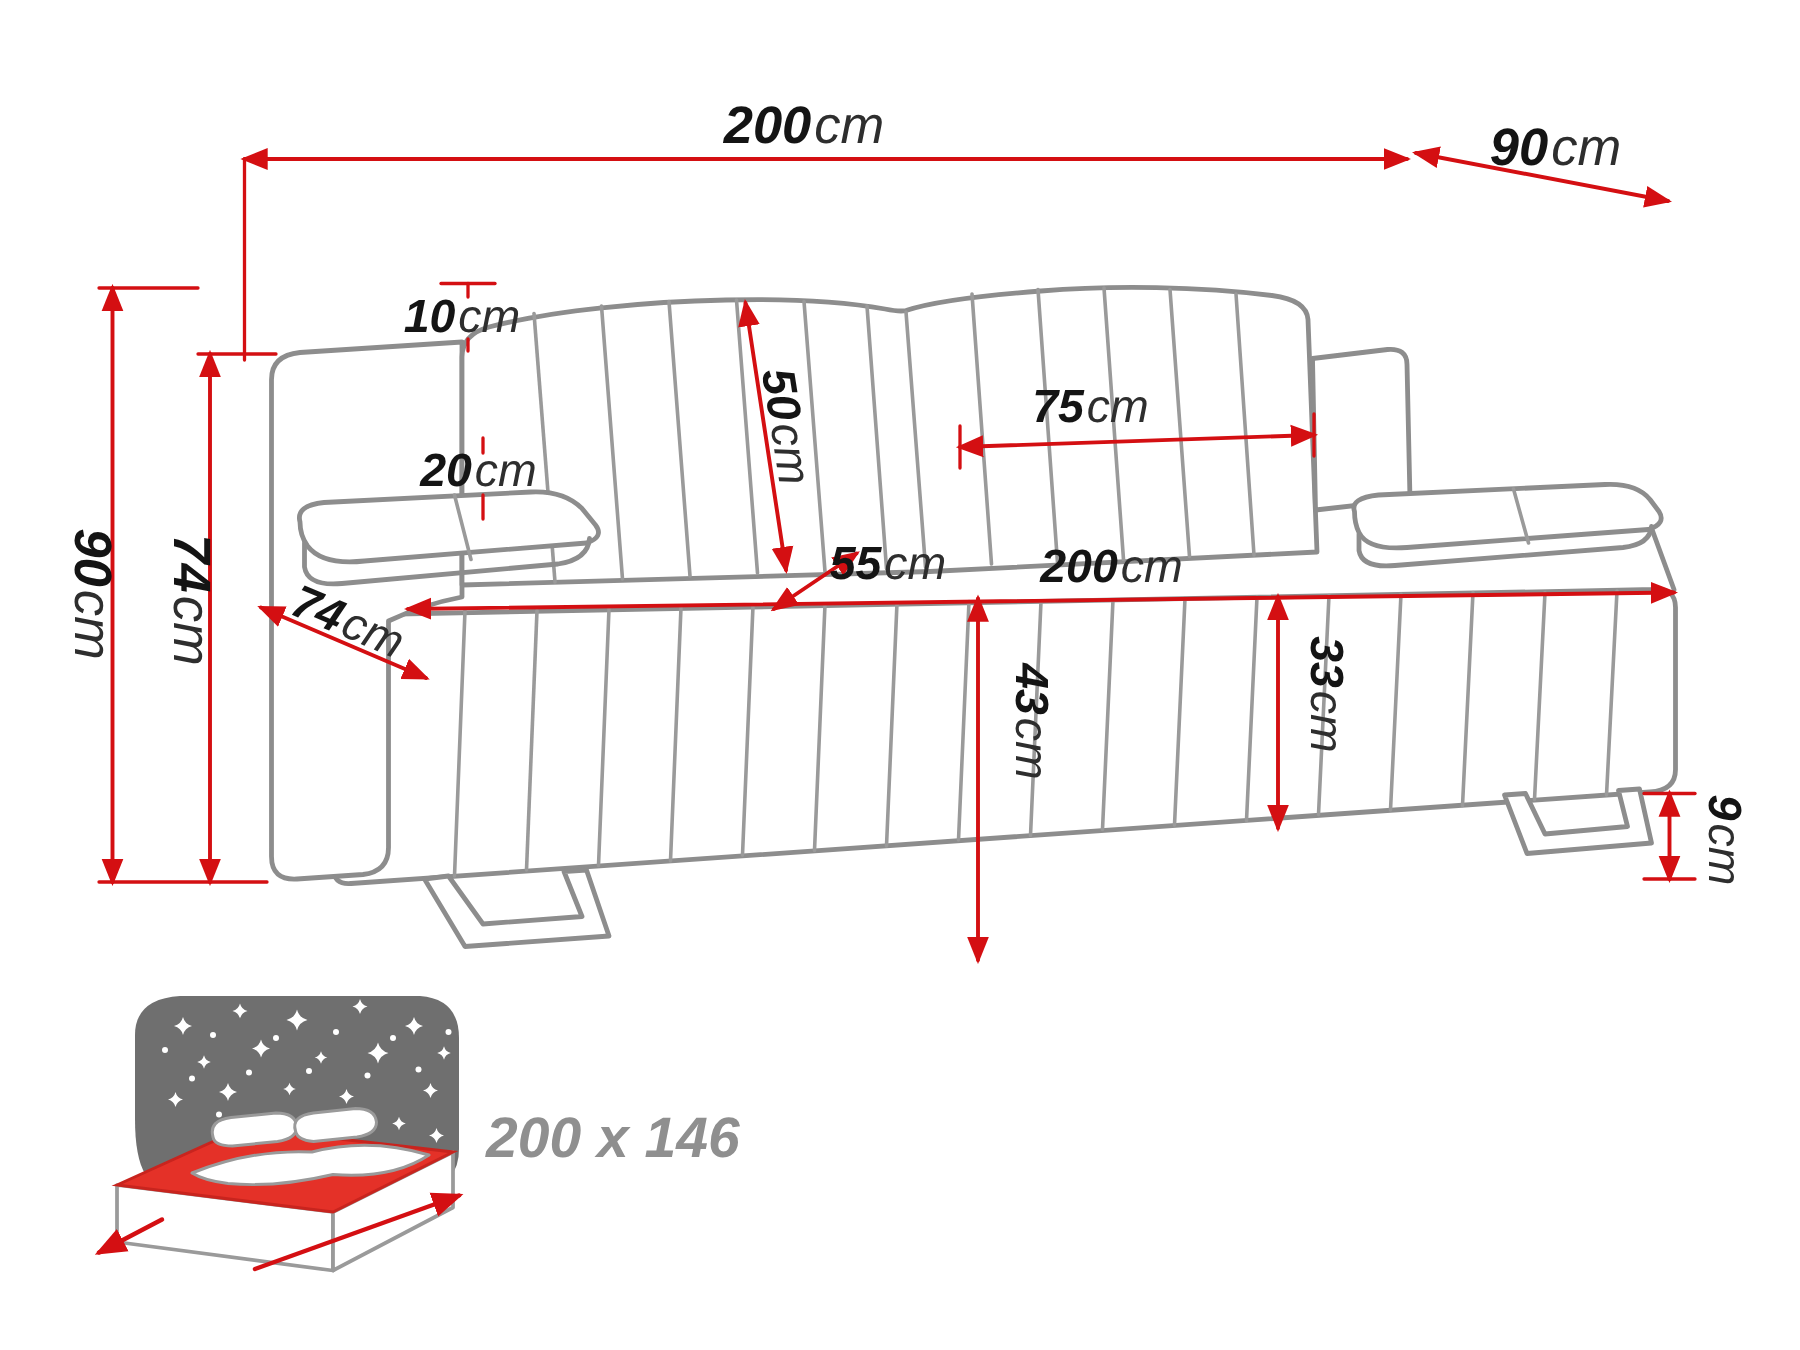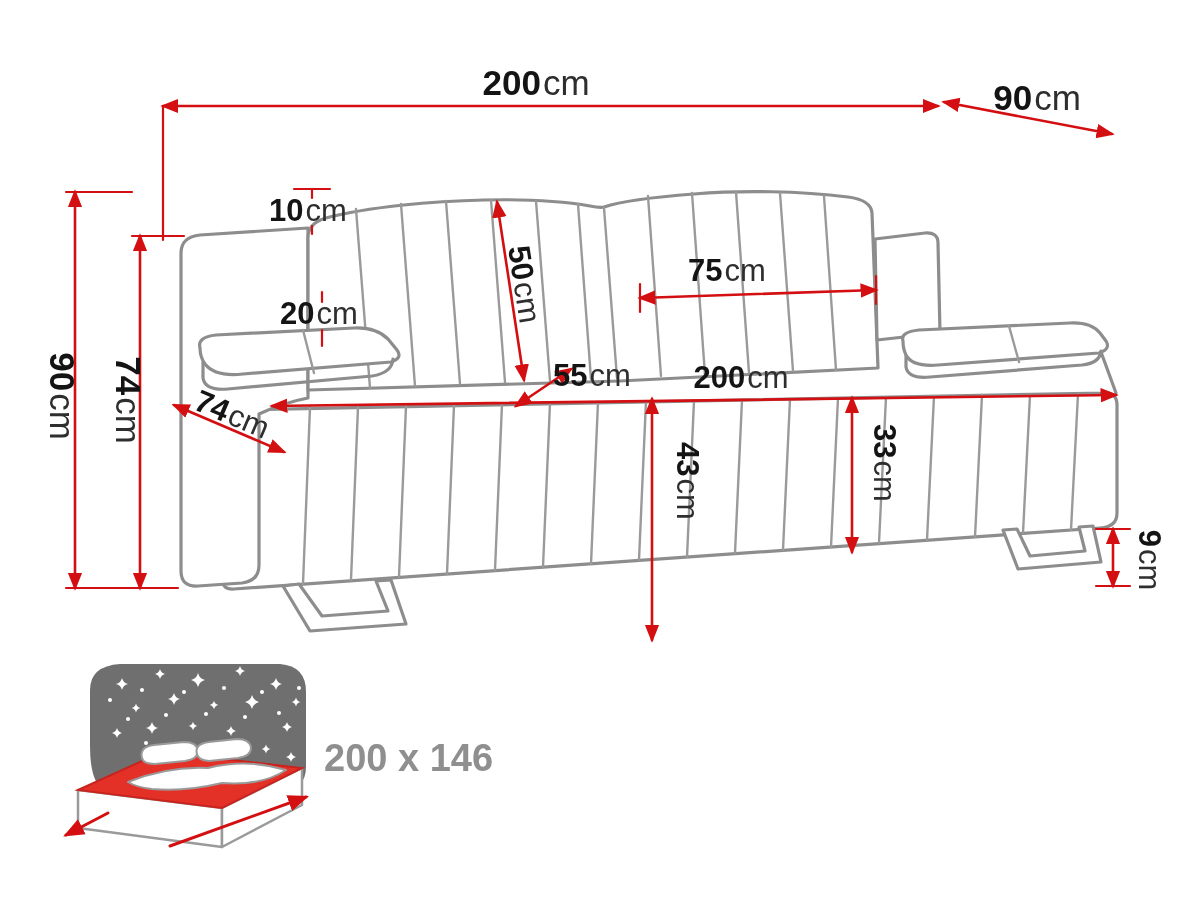--- a/index.html
+++ b/index.html
@@ -1,16 +1,16 @@
 <!DOCTYPE html>
 <html><head>
 <meta charset="utf-8">
 <style>
   html,body{margin:0;padding:0;background:#ffffff;}
-  .stage{width:1200px;height:900px;position:relative;background:#ffffff;font-family:"Liberation Sans",sans-serif;overflow:hidden;}
+  .stage{width:1200px;height:900px;position:relative;background:#ffffff;font-family:"Liberation Sans",sans-serif;overflow:hidden;font-style:italic;}
   svg{display:block;}
   .outline{fill:#ffffff;stroke:#8d8d8d;stroke-width:3.2;stroke-linejoin:round;stroke-linecap:round;}
   .outline-open{fill:none;stroke:#8d8d8d;stroke-width:3.2;stroke-linejoin:round;stroke-linecap:round;}
   .channel{fill:none;stroke:#9a9a9a;stroke-width:2.4;stroke-linecap:round;}
   .red{stroke:#d40f12;stroke-width:2.6;fill:none;stroke-linecap:round;}
   .redthin{stroke:#d40f12;stroke-width:2.2;fill:none;stroke-linecap:round;}
   .redbold{stroke:#d40f12;stroke-width:3;fill:none;stroke-linecap:round;}
   .dim{font-family:"Liberation Sans",sans-serif;font-size:31px;fill:#141414;}
   .big{font-size:35px;}
   .num{font-weight:700;}

